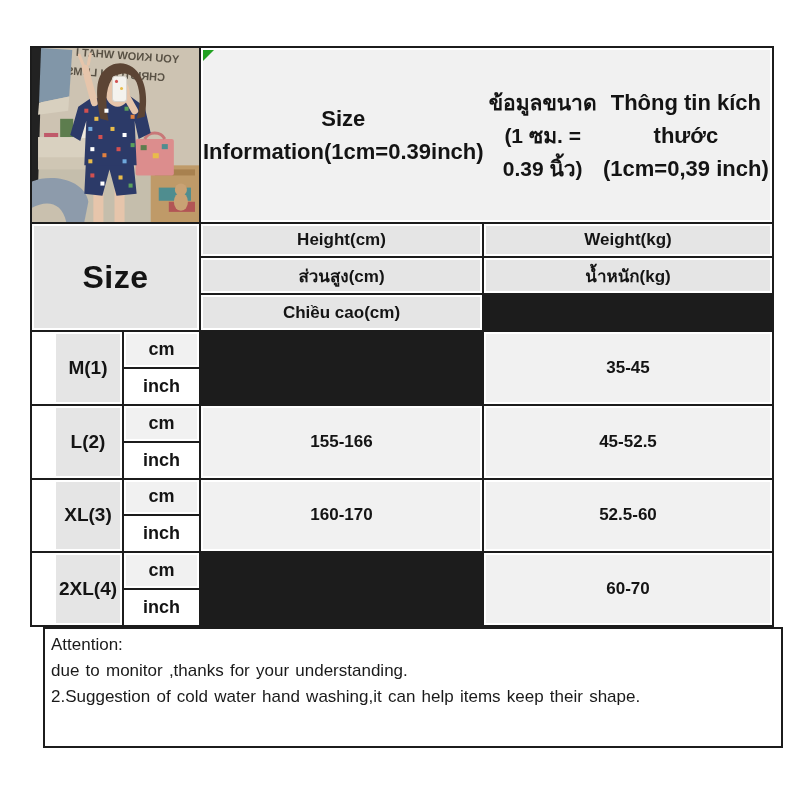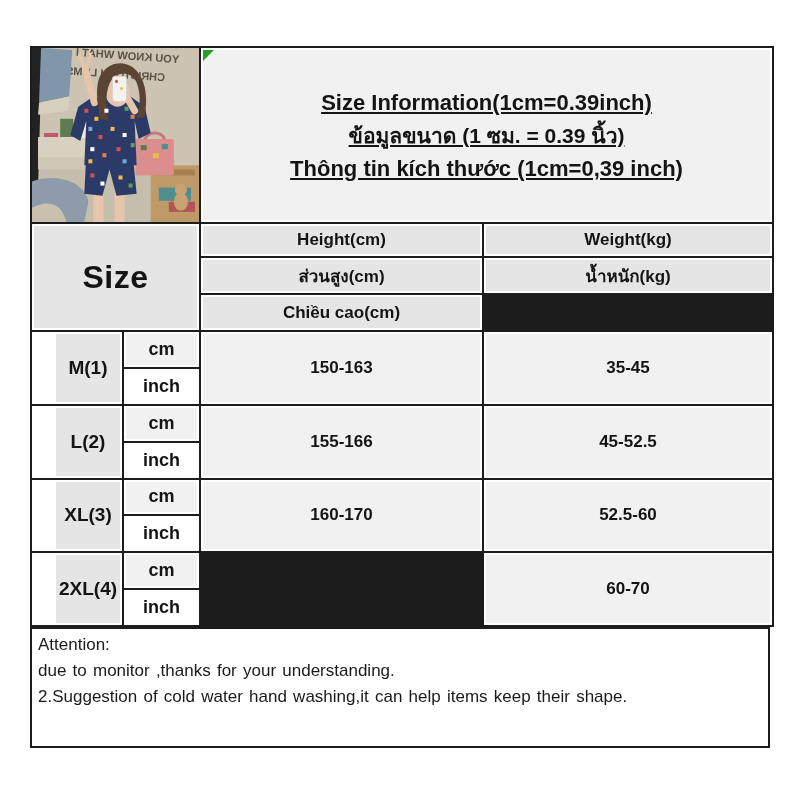--- a/index.html
+++ b/index.html
@@ -17,34 +17,34 @@
   }
   .cell{background:#ffffff;padding:2px;display:flex;min-width:0;min-height:0;position:relative;}
   .fill{flex:1;display:flex;align-items:center;justify-content:center;text-align:center;min-width:0;min-height:0;}
   .g1{background:#e5e5e5;}   
   .g2{background:#f1f1f1;}   
   .wh{background:#ffffff;}
   .photo-cell{grid-column:1/3;grid-row:1;padding:0;}
   .title-cell{grid-column:3/5;grid-row:1;}
   .size-cell{grid-column:1/3;grid-row:2/5;}
   .hdr{font-size:17px;font-weight:700;}
-  .title-block{flex-direction:column;line-height:33px;text-decoration:underline;}
+  .title-block{flex-direction:row;line-height:33px;}
   .t-en,.t-vi{font-size:22px;font-weight:700;}
   .t-th{font-size:21px;font-weight:700;}
   .size-big{font-size:32px;font-weight:700;letter-spacing:.5px;}
   .lbl{font-size:19px;font-weight:700;margin-left:22px;}
   .unit{font-size:18px;font-weight:700;}
   .val{font-size:17px;font-weight:700;}
   .corner-tri{
     position:absolute;left:2px;top:2px;width:0;height:0;
     border-top:11px solid #21a121;border-right:11px solid transparent;z-index:2;
   }
   
   .attention{
-    position:absolute;left:30px;top:627px;width:740px;height:121px;box-sizing:border-box;
+    position:absolute;left:43px;top:627px;width:740px;height:121px;box-sizing:border-box;
     border:2px solid #1c1c1c;background:#ffffff;padding:3px 6px;
     font-size:17px;font-weight:400;line-height:26px;word-spacing:1.5px;color:#1a1a1a;
     white-space:nowrap;overflow:hidden;
   }
   .photo-cell svg{width:100%;height:100%;display:block;}
 </style>
 </head>
 <body>
 
 <div class="page">
@@ -161,23 +161,20 @@
 
     <div class="cell" style="grid-column:1;grid-row:5/7">
       <div class="fill g1 lbl">M(1)</div>
       </div>
     <div class="cell" style="grid-column:2;grid-row:5">
       <div class="fill g2 unit">cm</div>
       </div>
     <div class="cell" style="grid-column:2;grid-row:6">
       <div class="fill wh unit">inch</div>
       </div>
-    <div class="cell" style="grid-column:3;grid-row:5/7">
-      <div class="fill g2 val">150-163</div>
-      </div>
     <div class="cell" style="grid-column:4;grid-row:5/7">
       <div class="fill g2 val">35-45</div>
       </div>
 
     <div class="cell" style="grid-column:1;grid-row:7/9">
       <div class="fill g1 lbl">L(2)</div>
       </div>
     <div class="cell" style="grid-column:2;grid-row:7">
       <div class="fill g2 unit">cm</div>
       </div>

